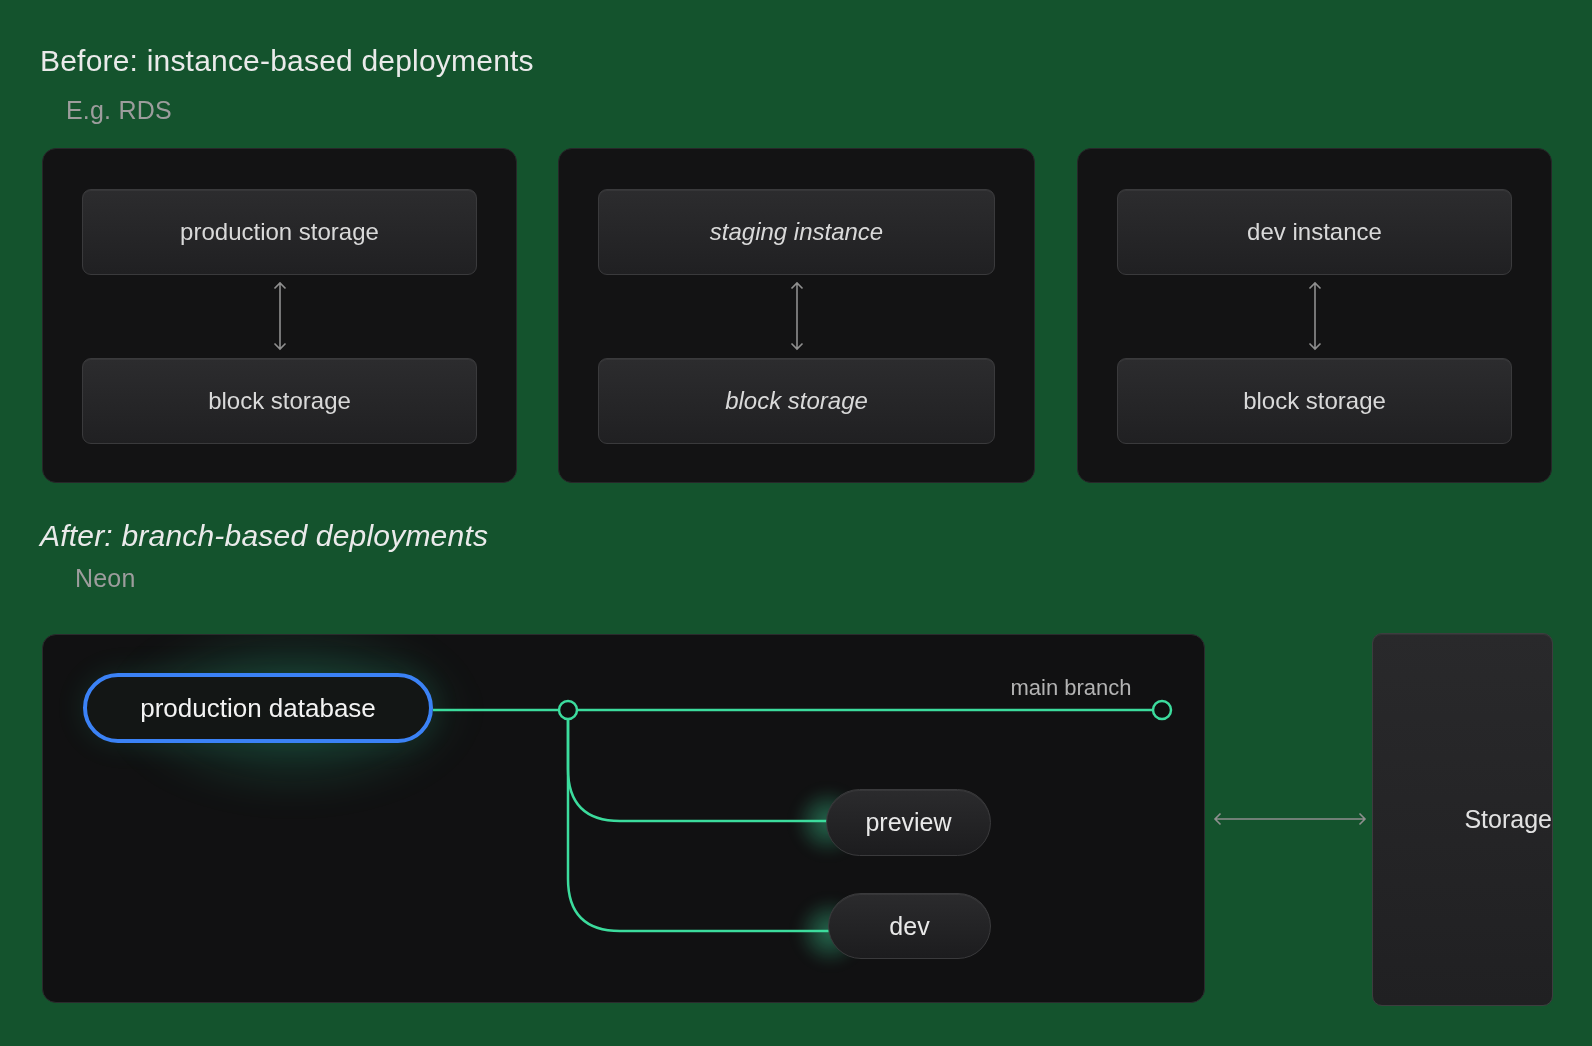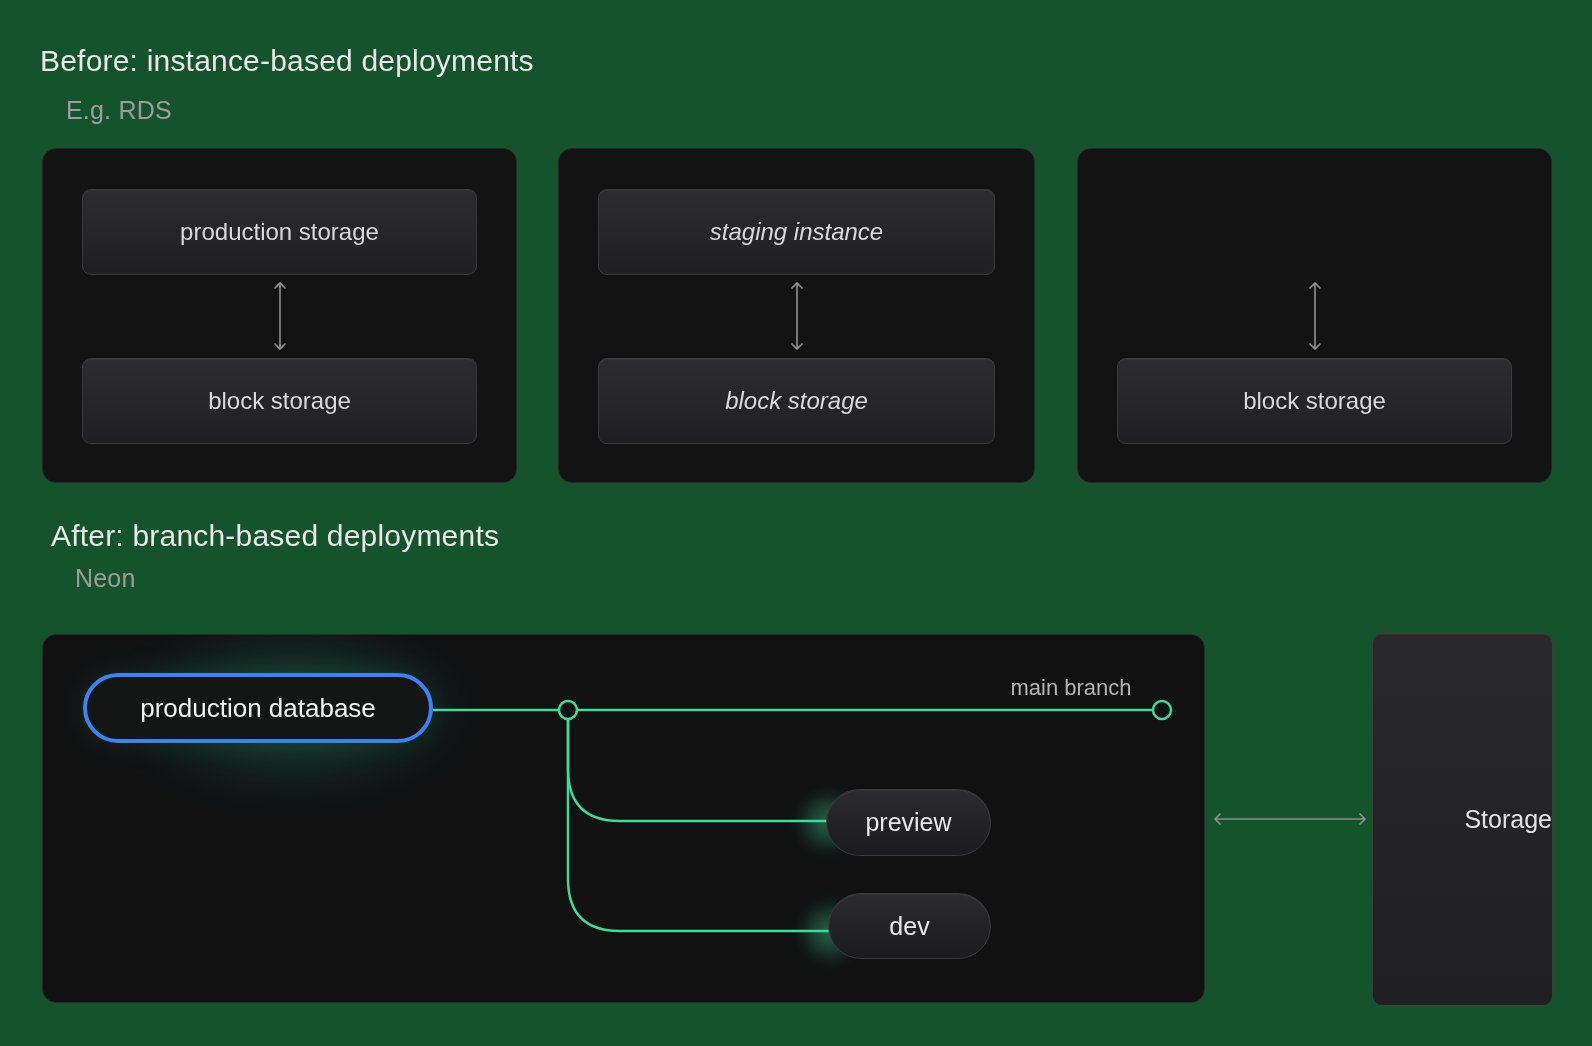--- a/index.html
+++ b/index.html
@@ -110,31 +110,34 @@
       <svg width="18" height="74" viewBox="0 0 18 74">
         <path d="M9 4 V70 M3.5 9.5 L9 4 L14.5 9.5 M3.5 64.5 L9 70 L14.5 64.5" fill="none" stroke="#8f8f8f" stroke-width="1.6"></path>
       </svg>
     </div>
     <div class="node-box" style="top:209px;">
       <span>block storage</span>
     </div>
   </div>
 
   <div class="card" style="left:1077px;">
+    <div class="node-box" style="top:40px;">
+      <span>dev instance</span>
+    </div>
     <div class="v-arrow">
       <svg width="18" height="74" viewBox="0 0 18 74">
         <path d="M9 4 V70 M3.5 9.5 L9 4 L14.5 9.5 M3.5 64.5 L9 70 L14.5 64.5" fill="none" stroke="#8f8f8f" stroke-width="1.6"></path>
       </svg>
     </div>
     <div class="node-box" style="top:209px;">
       <span>block storage</span>
     </div>
   </div>
 
-  <div class="abs h1" style="left:51px;top:519px;">After: branch-based deployments</div>
+  <div class="abs h1" style="left:40px;top:519px;font-style:italic;">After: branch-based deployments</div>
   <div class="abs sub" style="left:40px;top:564px;margin-left:35px;">Neon</div>
 
   <div class="panel">
 
     <div class="prod-glow"></div>
     <div class="edge-glow" style="left:737px;top:139px;"></div>
     <div class="edge-glow" style="left:739px;top:249px;"></div>
 
     <svg class="abs" style="left:0;top:0;" width="1163" height="369" viewBox="0 0 1163 369">
 

